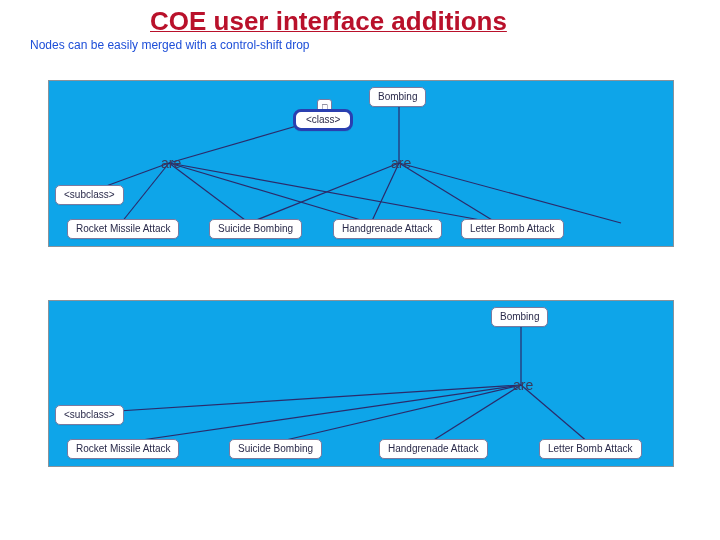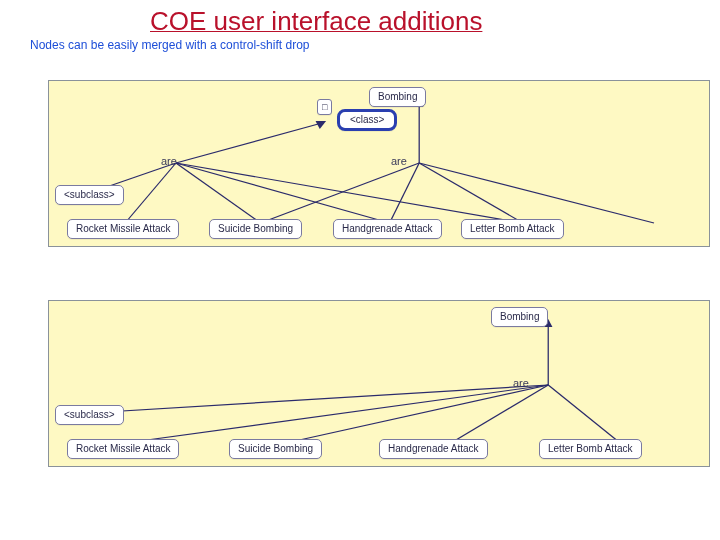--- a/index.html
+++ b/index.html
@@ -11,37 +11,36 @@
     background: #fff;
     position: relative;
     overflow: hidden;
   }
   .title {
     position: absolute;
     top: 6px;
     left: 150px;
     font-size: 26px;
     color: #b9112b;
-    font-weight: 400;
+    font-weight: 700;
     text-decoration: underline;
     text-decoration-color: #b9112b;
     text-decoration-thickness: 1px;
   }
   .subtitle {
     position: absolute;
     top: 38px;
     left: 30px;
     font-size: 12px;
     color: #1d4ed8;
   }
   .panel {
     position: absolute;
     border: 1px solid #8a929a;
-    background: #fef9c3;
-    padding-left: 36px;
+    background: #0ea5e9;
   }
   .panel1 { left: 48px; top: 80px;  width: 624px; height: 165px; }
   .panel2 { left: 48px; top: 300px; width: 624px; height: 165px; }
 
   .node {
     position: absolute;
     font-size: 10px;
     color: #2a2a4a;
     background: #fff;
     border: 1px solid #7a7aa0;
@@ -58,21 +57,21 @@
     padding: 2px 10px;
   }
   .node.sup {
     font-size: 9px;
     padding: 1px 4px;
     border-radius: 3px;
   }
 
   .edgelabel {
     position: absolute;
-    font-size: 11px;
+    font-size: 14px;
     color: #3a3a5a;
     background: transparent;
   }
   svg.wires {
     position: absolute;
     left: 0; top: 0;
     width: 100%; height: 100%;
     pointer-events: none;
   }
   svg.wires line {
@@ -106,21 +105,21 @@
     <line x1="120" y1="82" x2="38" y2="112"></line>
     <line x1="120" y1="82" x2="72" y2="142"></line>
     <line x1="120" y1="82" x2="200" y2="142"></line>
     <line x1="120" y1="82" x2="322" y2="142"></line>
     <line x1="120" y1="82" x2="448" y2="142"></line>
   </svg>
 
   <div class="node" style="left:320px; top:6px;">Bombing</div>
 
   <div class="node sup" style="left:268px; top:18px;">□</div>
-  <div class="node sel" style="left:244px; top:28px;margin-left:44px;">&lt;class&gt;</div>
+  <div class="node sel" style="left:244px; top:28px;">&lt;class&gt;</div>
 
   <div class="edgelabel" style="left:112px; top:74px;">are</div>
   <div class="edgelabel" style="left:342px; top:74px;">are</div>
 
   <div class="node" style="left:6px;  top:104px;">&lt;subclass&gt;</div>
 
   <div class="node" style="left:18px;  top:138px;">Rocket Missile Attack</div>
   <div class="node" style="left:160px; top:138px;">Suicide Bombing</div>
   <div class="node" style="left:284px; top:138px;">Handgrenade Attack</div>
   <div class="node" style="left:412px; top:138px;">Letter Bomb Attack</div>

